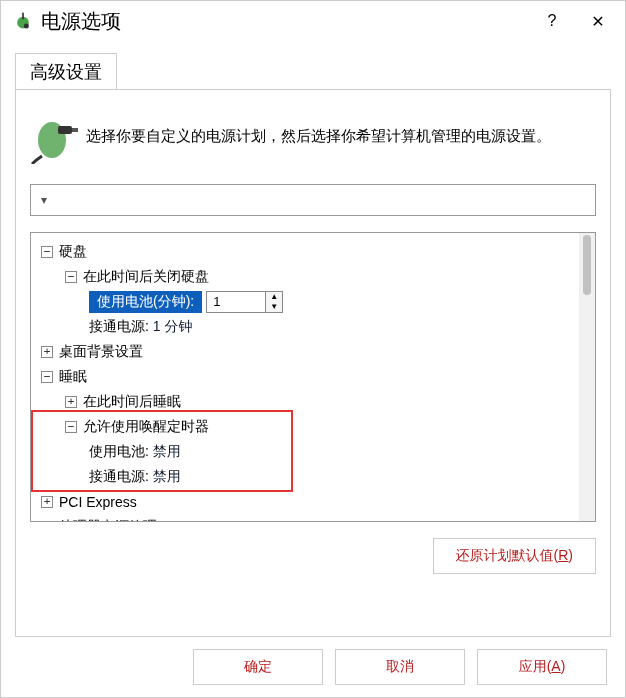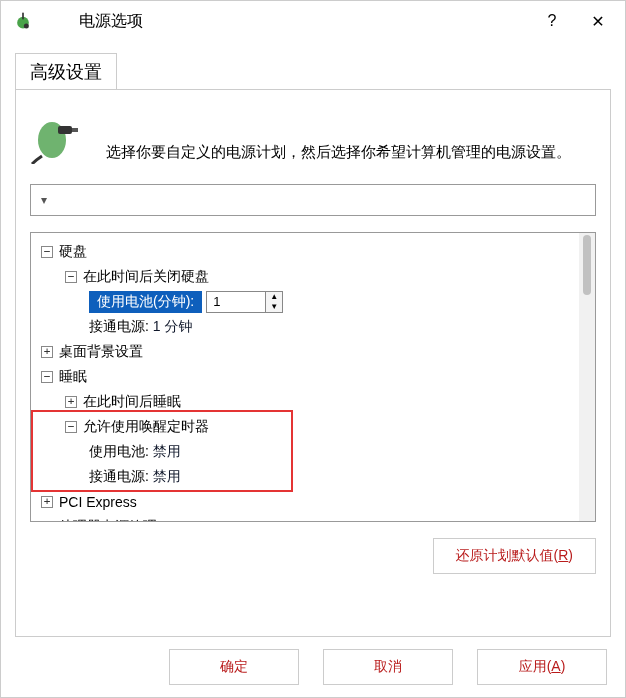--- a/index.html
+++ b/index.html
@@ -1,26 +1,26 @@
 <!DOCTYPE html>
 <html><head>
 <meta charset="utf-8">
 <style>
 * { box-sizing: border-box; margin: 0; padding: 0; }
 body { font-family: "Microsoft YaHei", "Segoe UI", sans-serif; font-size: 13px; background: #fff; color: #000; }
 .window { width: 626px; height: 698px; border: 1px solid #ccc; display: flex; flex-direction: column; background: #fff; }
 .titlebar { height: 40px; display: flex; align-items: center; padding: 0 4px; }
 .titlebar .app-icon { width: 20px; height: 20px; margin: 0 8px; }
-.titlebar .title { flex: 1; font-size: 16px; color: #000; margin-left: 38px; }
+.titlebar .title { flex: 1; font-size: 20px; color: #000; }
 .titlebar .tbtn { width: 46px; height: 36px; display: flex; align-items: center; justify-content: center; font-size: 16px; color: #000; }
 .body { flex: 1; padding: 12px 14px 0 14px; display: flex; flex-direction: column; }
 .tabstrip { display: flex; }
 .tab { border: 1px solid #ccc; border-bottom: none; padding: 6px 14px; background: #fff; font-size: 18px; }
 .tab-panel-border { border: 1px solid #ccc; margin-top: -1px; background: #fff; flex: 1; display: flex; flex-direction: column; padding: 18px 14px; }
-.intro { display: flex; gap: 28px; align-items: flex-end; margin-bottom: 20px; }
+.intro { display: flex; gap: 8px; align-items: center; margin-bottom: 20px; }
 .intro .big-icon { width: 48px; height: 56px; flex-shrink: 0; }
 .intro .desc { font-size: 15px; line-height: 1.6; color: #000; }
 .plan-select { display: flex; align-items: center; border: 1px solid #999; height: 32px; padding: 0 10px; margin-bottom: 16px; background: #fff; font-size: 14px; }
 .plan-select .sel-text { flex: 1; }
 .plan-select .chev { color: #555; font-size: 12px; }
 .tree-wrap { border: 1px solid #999; height: 290px; display: flex; }
 .tree { flex: 1; overflow: hidden; padding: 6px 4px; }
 .scrollbar { width: 16px; background: #f1f1f1; display: flex; flex-direction: column; }
 .scroll-thumb { background: #c1c1c1; width: 8px; margin: 2px auto; border-radius: 4px; height: 60px; }
 .tree-row { display: flex; align-items: center; height: 25px; white-space: nowrap; font-size: 14px; }
@@ -33,21 +33,21 @@
 .spinner input { width: 58px; border: none; padding: 0 6px; font-size: 13px; outline: none; }
 .spinner .spin-btns { display: flex; flex-direction: column; border-left: 1px solid #888; }
 .spinner .spin-btn { width: 16px; height: 10px; display: flex; align-items: center; justify-content: center; font-size: 8px; background: #f5f5f5; }
 .link { color: #0f172a; }
 .highlight-box { border: 2px solid #e43434; position: absolute; pointer-events: none; }
 .tree-container { position: relative; height: 290px; }
 .restore-row { display: flex; justify-content: flex-end; margin-top: 16px; }
 .btn { border: 1px solid #ccc; background: #fff; padding: 8px 22px; font-size: 14px; color: #b91c1c; }
 .btn.disabled { color: #b91c1c; }
 .underline-key { text-decoration: underline; }
-.footer { height: 60px; display: flex; align-items: center; justify-content: flex-end; gap: 24px; padding: 0 18px; }
+.footer { height: 60px; display: flex; align-items: center; justify-content: flex-end; gap: 12px; padding: 0 18px; }
 .footer .btn { min-width: 130px; text-align: center; }
 </style>
 </head>
 <body>
 
 <div class="window">
   <div class="titlebar">
     <span class="app-icon">
       <svg viewBox="0 0 24 24" width="20" height="20">
           <circle cx="12" cy="14" r="7" fill="#4aa34a"></circle>

